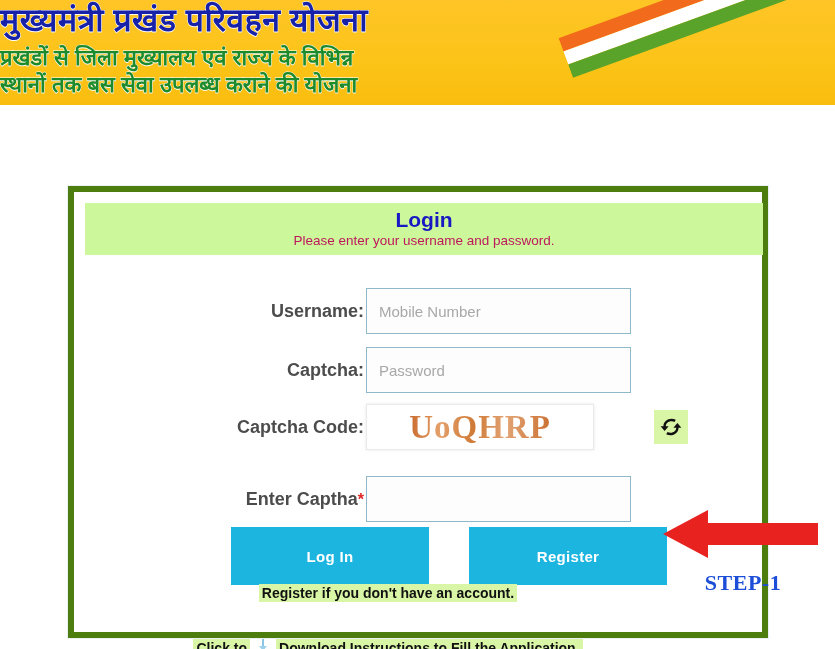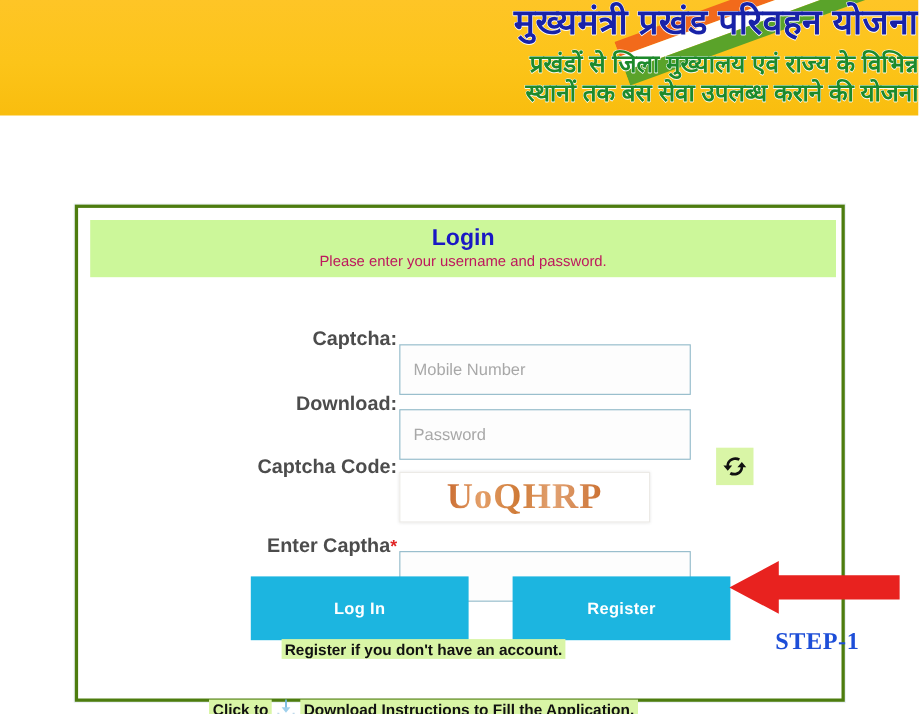--- a/index.html
+++ b/index.html
@@ -33,21 +33,21 @@
     overflow: hidden;
   }
   .flag-band { position: absolute; left: 0; width: 300px; height: 14px; }
   .flag-saffron { top: 44px; background: #f26a1b; }
   .flag-white   { top: 58px; background: #ffffff; }
   .flag-green   { top: 72px; background: #5aa32a; }
 
   .banner-inner {
     position: relative;
     width: 835px; height: 105px;
-    text-align: right;
+    text-align: left;
     z-index: 3;
   }
   .title-main {
     position: absolute;
     left: 0; right: 0; top: 2px;
     font-size: 32px;
     font-weight: 700;
     color: #1822a8;
     letter-spacing: 0.5px;
     line-height: 36px;
@@ -70,21 +70,21 @@
   }
   .title-sub.l1 { top: 45px; }
   .title-sub.l2 { top: 72px; }
 
   
   .card {
     position: absolute;
     left: 68px; top: 186px;
     width: 700px; height: 452px;
     background: #ffffff;
-    border: 3px solid #4d7c0f;
+    border: 6px solid #4d7c0f;
     box-shadow: 0 0 0 1px rgba(200,220,230,0.4);
   }
 
   .card-head {
     position: absolute;
     left: 11px; top: 11px;
     width: 726px;
     max-width: 678px;
     height: 52px;
     background: #ccf79a;
@@ -116,21 +116,21 @@
     text-align: right;
     font-size: 18px;
     font-weight: 700;
     color: #4c4c4c;
     line-height: 46px;
     white-space: nowrap;
   }
   .req { color: #e02424; font-size: 16px; }
   .row-field {
     position: absolute;
-    left: 292px; top: 0; margin-top: 28px;
+    left: 292px; top: 0;
   }
   .txtbox {
     width: 265px;
     height: 46px;
     border: 1px solid #8fb8c8;
     background: #fdfdfd;
     font-family: "Liberation Sans", sans-serif;
     font-size: 15px;
     color: #3a3a3a;
     padding: 0 12px;
@@ -244,28 +244,28 @@
   </div>
 
   <div class="card">
 
     <div class="card-head">
       <div class="head-title">Login</div>
       <div class="head-sub">Please enter your username and password.</div>
     </div>
 
     <div class="form-row" style="top:96px;">
-      <div class="row-label">Captcha:</div>
+      <div class="row-label">Username:</div>
       <div class="row-field">
         <input class="txtbox" type="text" placeholder="Mobile Number" style="">
       </div>
     </div>
 
     <div class="form-row" style="top:155px;">
-      <div class="row-label">Download:</div>
+      <div class="row-label">Captcha:</div>
       <div class="row-field">
         <input class="txtbox" type="password" placeholder="Password" style="">
       </div>
     </div>
 
     <div class="form-row" style="top:212px;">
       <div class="row-label">Captcha Code:</div>
       <div class="row-field">
         <div class="captcha-box">
           <span class="captcha-text">UoQHRP</span>

